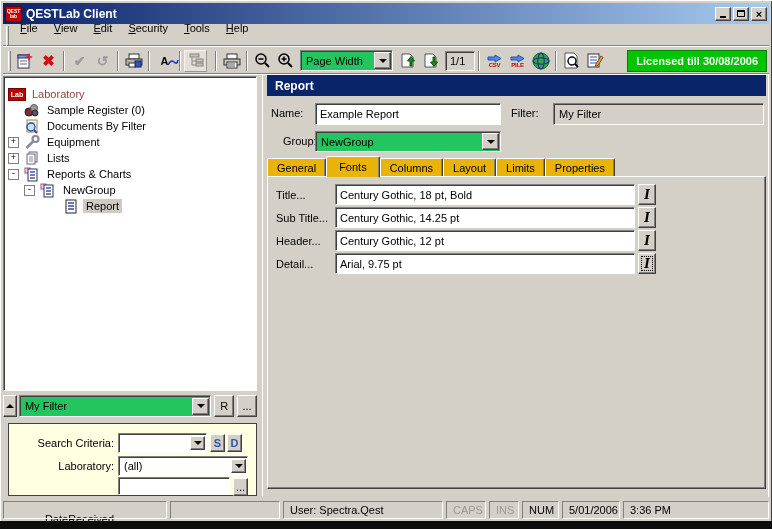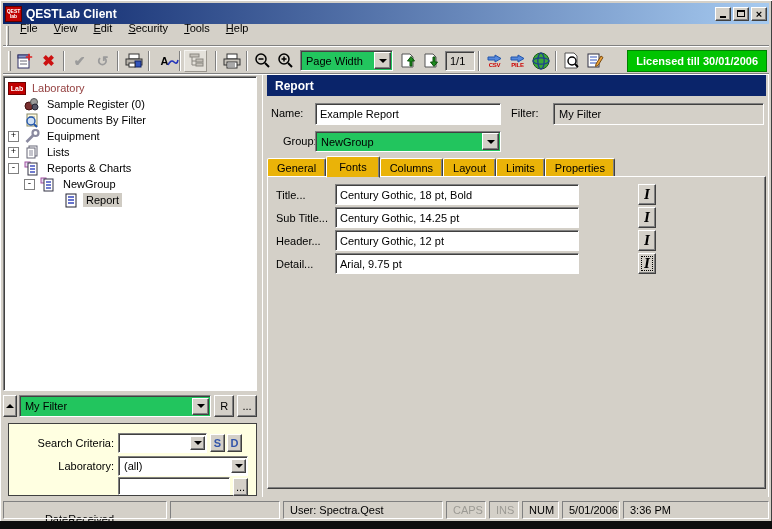--- a/index.html
+++ b/index.html
@@ -61,21 +61,21 @@
     display:flex; align-items:center; padding-left:4px; margin-left:3px; }
   .stack-icon { display:flex; flex-direction:column; align-items:center; justify-content:center; line-height:1; }
   .stack-icon .txt { font-size:6px; font-weight:bold; color:#cc0000; letter-spacing:-0.2px; margin-top:-1px; }
   .license { margin-left:auto; height:22px; min-width:131px; padding:0 8px;
     display:flex; align-items:center; justify-content:center;
     color:#fff; font-weight:bold; border:1px solid #008000; }
 
   
   .tree-panel { position:absolute; left:3px; top:76px; width:254px; height:315px;
     background:#fff; border:1px solid; border-color:#808080 #fff #fff #808080;
-    box-shadow: inset 1px 1px 0 #404040; overflow:hidden; padding-top:3px; }
+    box-shadow: inset 1px 1px 0 #404040; overflow:hidden; padding-top:9px; }
   .tree-row { height:16px; display:flex; align-items:center; white-space:nowrap; }
   .expander { width:11px; height:11px; background:#fff; border:1px solid #808080;
     display:flex; align-items:center; justify-content:center; font-size:9px; line-height:9px;
     margin-right:4px; flex:none; font-family:"Liberation Mono", monospace; }
   .t-icon { width:18px; height:16px; display:flex; align-items:center; justify-content:center; flex:none; margin-right:3px; }
   .t-label { padding:1px 3px; }
   .t-label.sel { background:#cfcbc3; }
   .lab-badge { background:#c00000; color:#fff; font-size:7px; font-weight:bold;
     padding:2px 2px; line-height:7px; border:1px solid #700000; }
 
@@ -110,21 +110,21 @@
     background:#eab308; border:1px solid; border-color:#fff #404040 transparent #fff;
     box-shadow: inset -1px 0 0 #808080; border-top-left-radius:2px; border-top-right-radius:2px;
     position:relative; margin-right:0px; }
   .tab.active { height:22px; padding:0 12px; z-index:5; border-bottom-color:#d4d0c8;
     margin-bottom:-1px; }
   .tabpage { position:absolute; left:4px; top:102px; width:499px; height:313px;
     border:1px solid; border-color:#ffffff #404040 #404040 #ffffff;
     box-shadow: inset -1px -1px 0 #808080; background:#d4d0c8; }
   .font-row { position:absolute; left:0; width:100%; height:22px; }
   .font-row .fr-label { position:absolute; left:8px; top:5px; }
-  .font-row .fr-input { position:absolute; left:67px; top:0; width:244px; height:21px; }
+  .font-row .fr-input { position:absolute; left:67px; top:0; width:300px; height:21px; }
   .font-row .fr-btn { position:absolute; left:370px; top:0; width:18px; height:21px;
     display:flex; align-items:center; justify-content:center;
     font-family:"DejaVu Serif", serif; font-style:italic; font-weight:bold; font-size:12px; }
   .font-row .fr-btn.focused { outline:1px dotted #000; outline-offset:-4px; }
 
   
   .statusbar { position:absolute; left:3px; top:500px; right:3px; height:20px;
     display:flex; align-items:center; gap:3px; }
   .sb-panel { height:18px; border:1px solid; border-color:#808080 #fff #fff #808080;
     display:flex; align-items:center; padding-left:6px; white-space:nowrap; overflow:hidden; }
@@ -296,21 +296,21 @@
     <span class="tbtn">
       <svg width="18" height="17">
           <rect x="2" y="2" width="11" height="13" fill="#fff" stroke="#334"></rect>
           <line x1="4" y1="5" x2="11" y2="5" stroke="#3355bb"></line>
           <line x1="4" y1="8" x2="11" y2="8" stroke="#3355bb"></line>
           <line x1="4" y1="11" x2="11" y2="11" stroke="#3355bb"></line>
           <path d="M10 12 L15 4 L17 5.5 L12 13.5 L9.5 14.5 z" fill="#e8a23c" stroke="#7a4a10"></path>
         </svg>
     </span>
     <span class="license" id="license-badge" style="background: rgb(0, 196, 0);">
-        <span>Licensed till 30/01/2006</span>
+        <span>Licensed till 30/08/2006</span>
       </span>
   </div>
 
   <div class="tree-panel" id="tree">
       <div class="tree-row" style="padding-left: 4px;">
         <span class="t-icon">
           <span class="lab-badge">Lab</span>
         </span>
         <span class="t-label" style="color: rgb(148, 64, 64);">Laboratory</span>
       </div>

